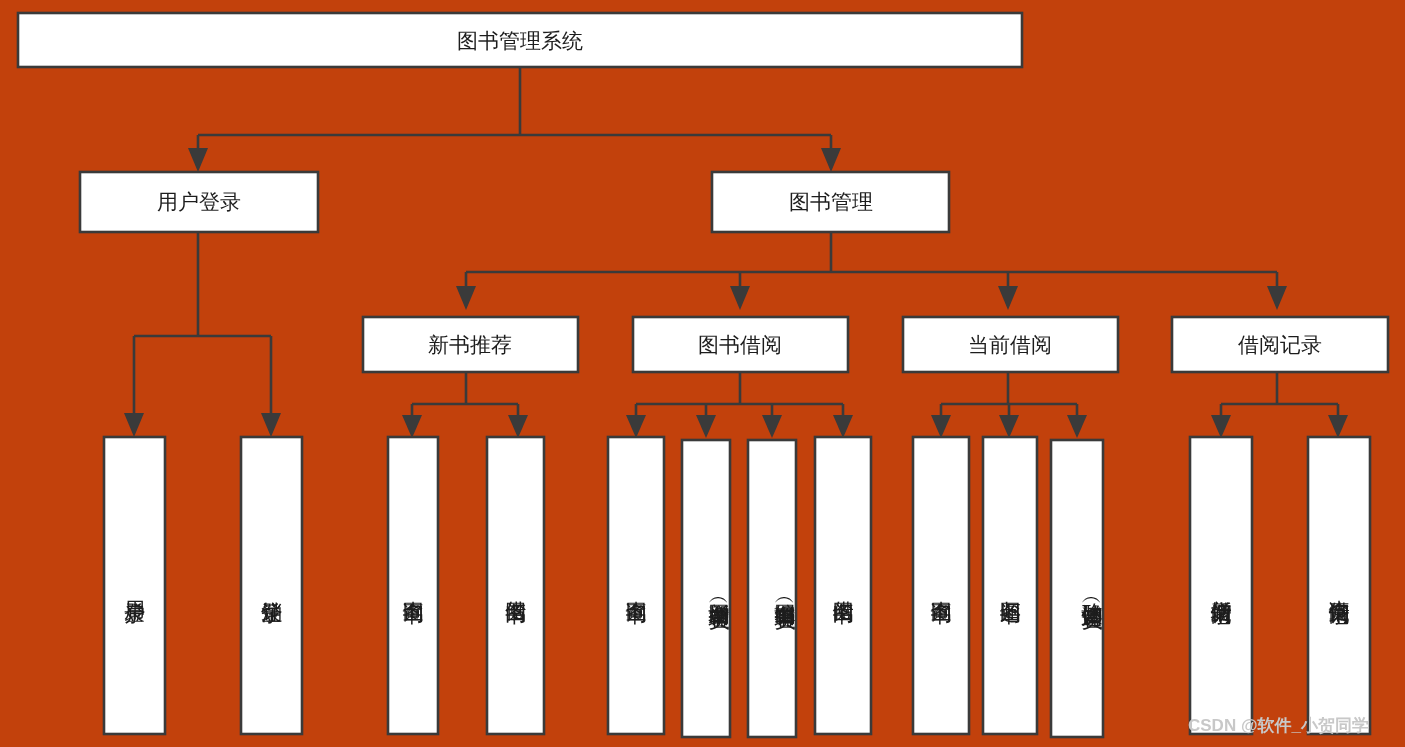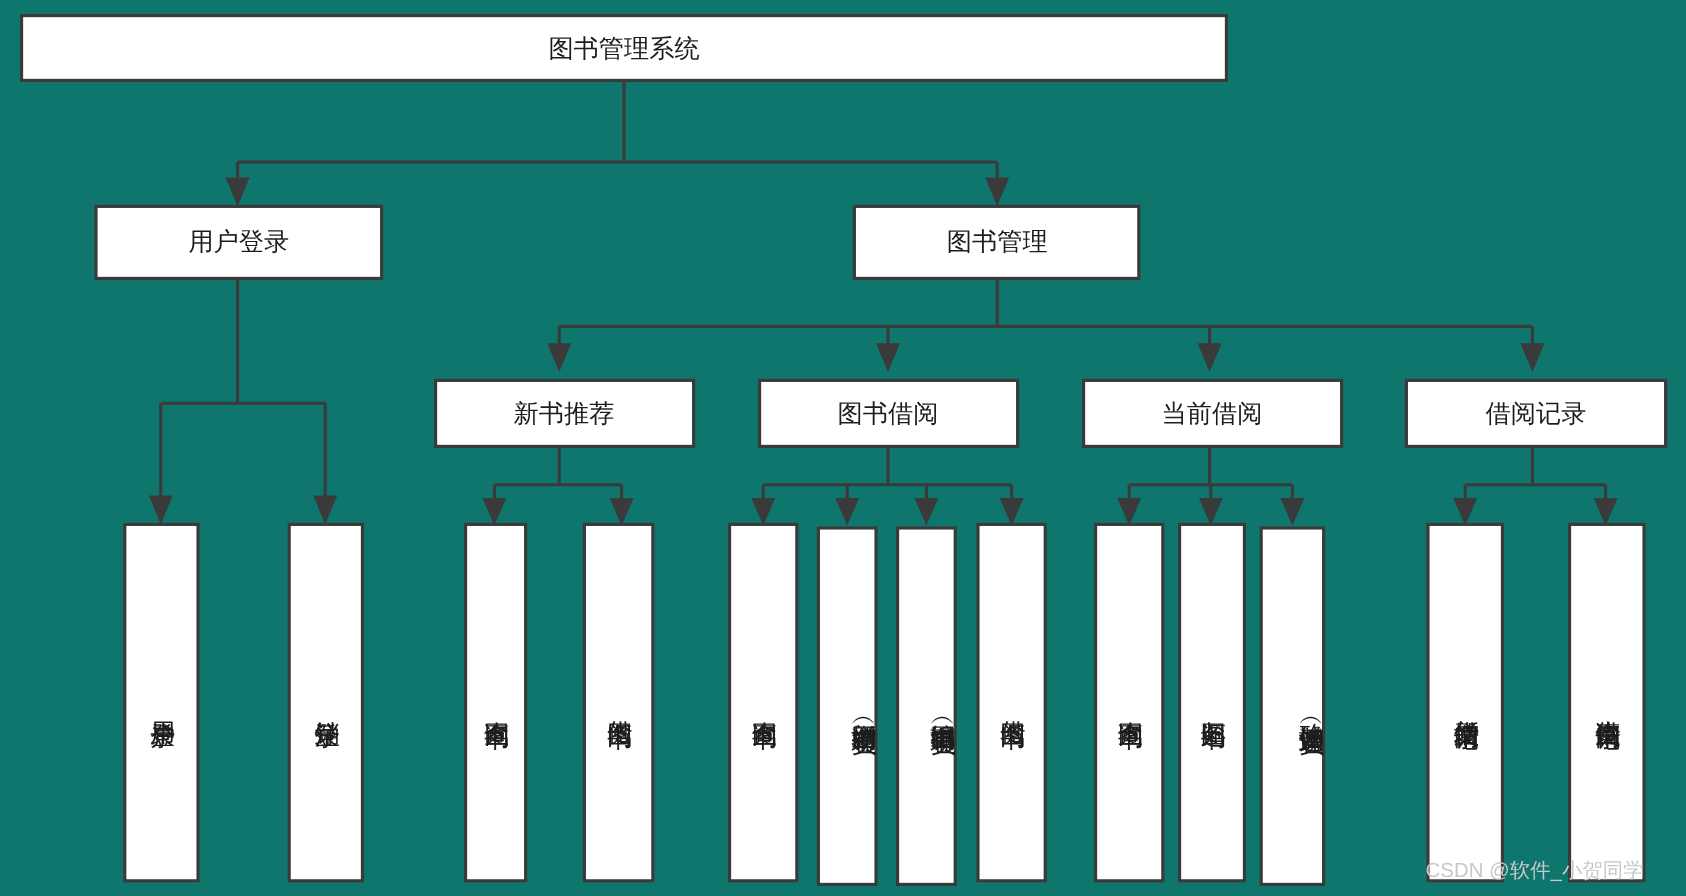--- a/index.html
+++ b/index.html
@@ -10,21 +10,21 @@
   body {
     width: 1405px;
     height: 747px;
     font-family: "Liberation Sans", "DejaVu Sans", sans-serif;
     overflow: hidden;
   }
   #diagram-root {
     position: relative;
     width: 1405px;
     height: 747px;
-    background: #0f766e;
+    background: #c2410c;
   }
   svg#tree-svg {
     position: absolute;
     left: 0;
     top: 0;
     width: 1405px;
     height: 747px;
   }
   .node-box {
     fill: #ffffff;
@@ -67,20 +67,21 @@
     align-items: center;
   }
   #watermark {
     position: absolute;
     font-family: "Liberation Sans", "DejaVu Sans", sans-serif;
     font-size: 17px;
     color: #c8c8c8;
     white-space: nowrap;
     left: 1188px;
     top: 714px;
+    font-weight: bold;
   }
 </style>
 </head>
 <body>
 
 <div id="diagram-root">
 
   <svg id="tree-svg" viewBox="0 0 1405 747">
 
     <g>

